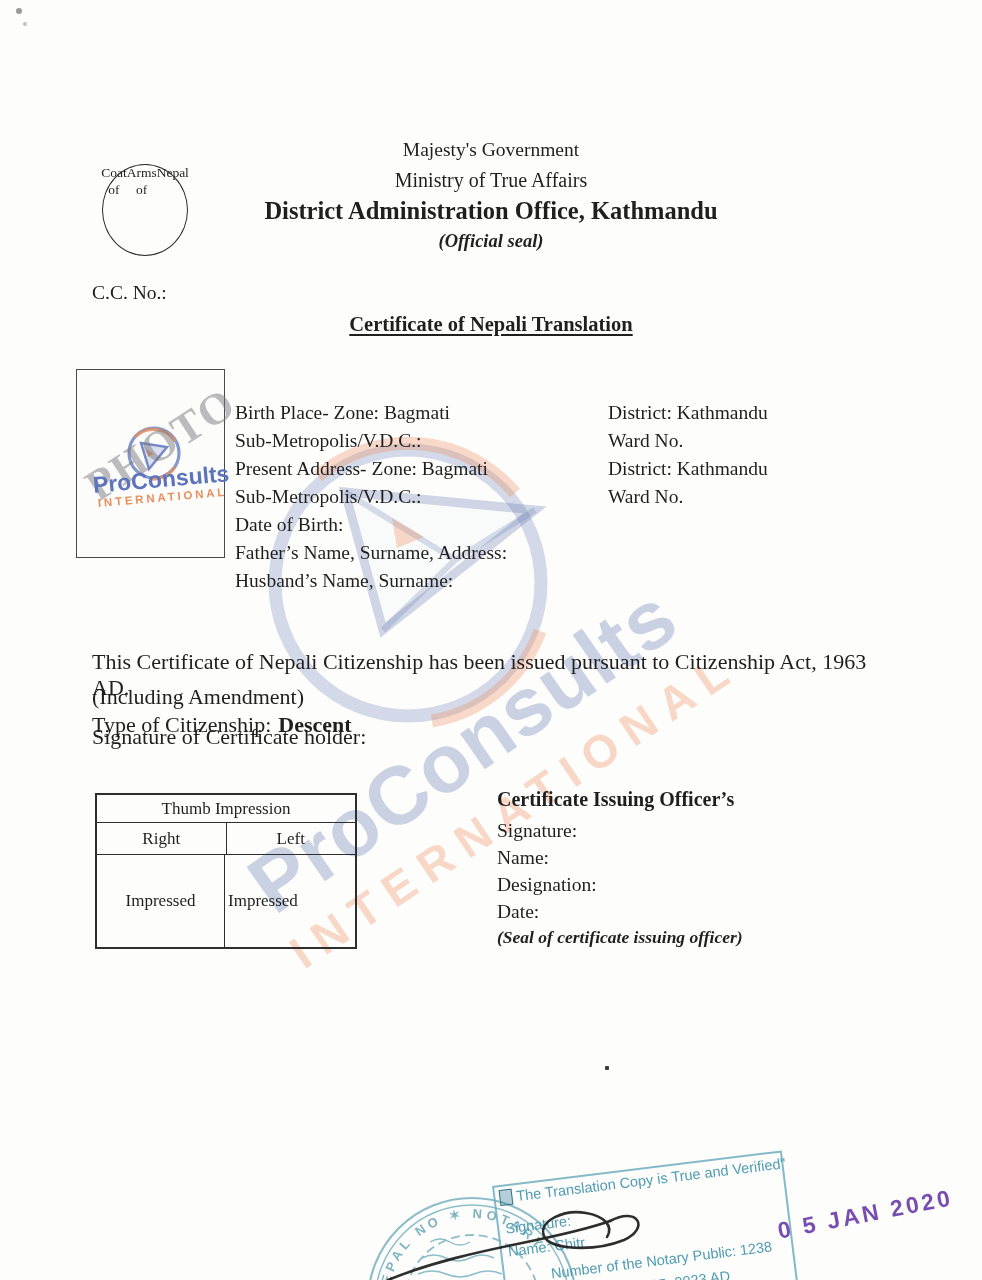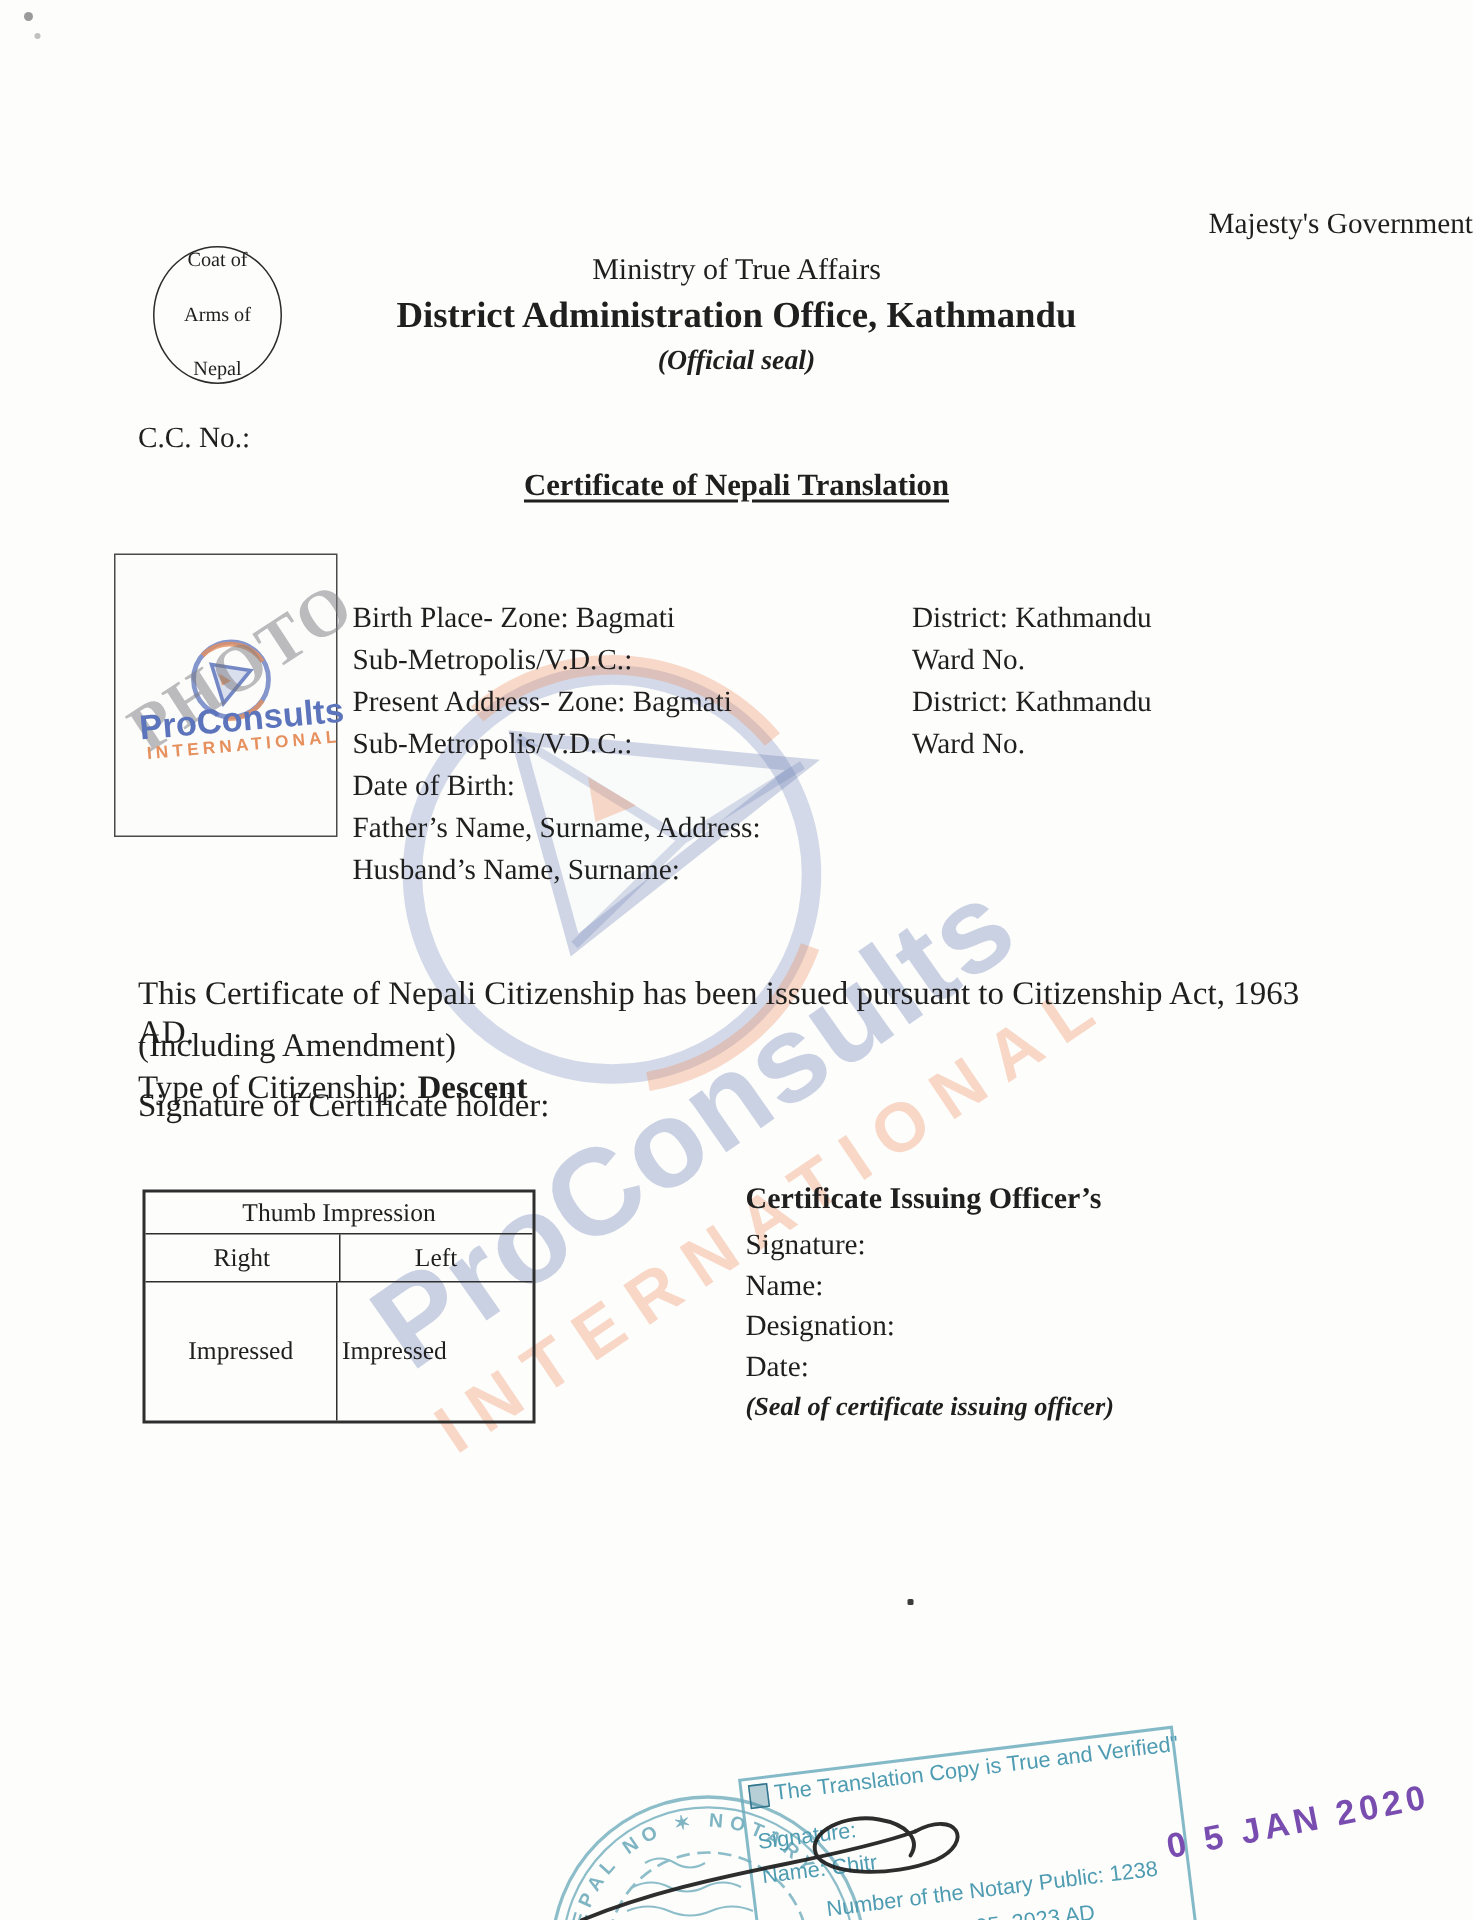--- a/index.html
+++ b/index.html
@@ -7,23 +7,23 @@
     position:relative;width:982px;height:1280px;margin:0 auto;
     background:#fdfdfc;overflow:hidden;
     font-family:"Liberation Serif","DejaVu Serif",serif;color:#1f1f1f;
   }
   .abs{position:absolute;}
   .ctr{left:0;width:100%;text-align:center;}
   .bold{font-weight:bold;}
 
   
   .coat{left:102px;top:164px;width:84px;height:90px;border:1.6px solid #2b2b2b;
-        border-radius:50%;display:flex;flex-direction:column;justify-content:space-between;
+        border-radius:50%;display:flex;flex-direction:row;justify-content:center;
         text-align:center;font-size:13.5px;line-height:1.25;}
-  .h1{top:139px;font-size:19.5px;text-align:right;}
+  .h1{top:139px;font-size:19.5px;}
   .h2{top:169px;font-size:20px;}
   .h3{top:197px;font-size:24.5px;font-weight:bold;}
   .h4{top:231px;font-size:18.5px;font-weight:bold;font-style:italic;}
   .ccno{left:92px;top:282px;font-size:19.5px;}
   .doctitle{top:313px;font-size:20.5px;font-weight:bold;text-decoration:underline;text-underline-offset:3px;}
 
   
   .photo{left:76px;top:369px;width:147px;height:187px;border:1.5px solid #4a4a4a;background:#fcfcfb;}
   .photo-word{position:absolute;left:2px;top:56px;width:142px;text-align:center;
        font-size:44px;font-weight:bold;letter-spacing:2px;color:rgba(122,122,128,0.5);

